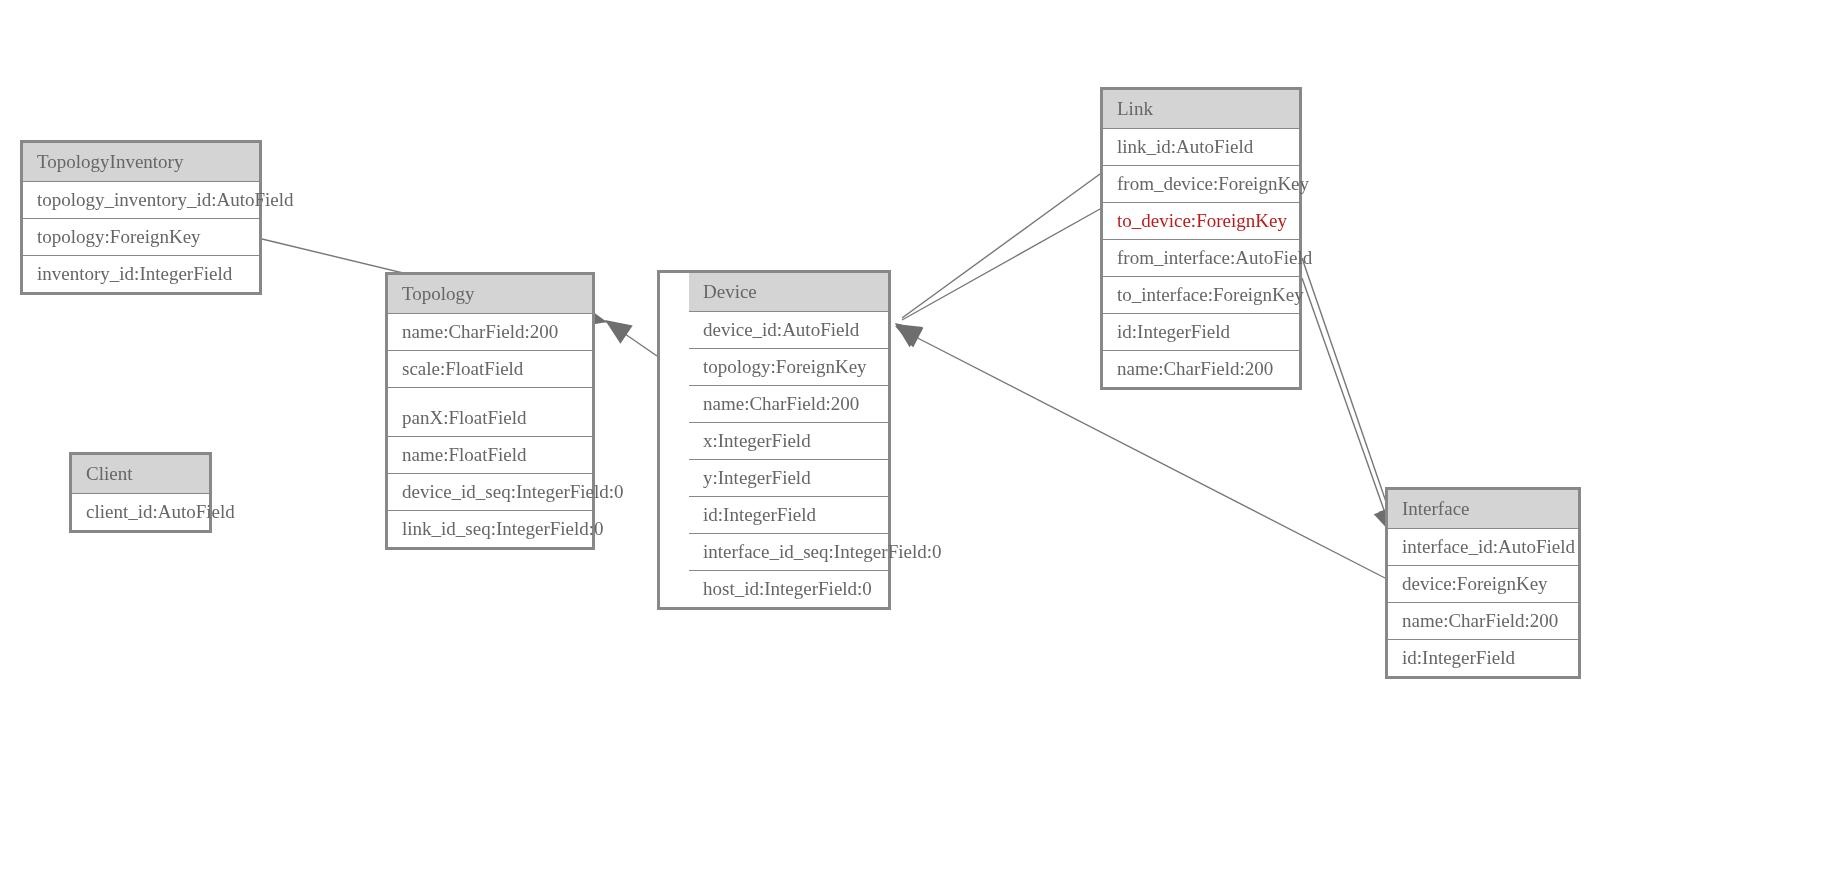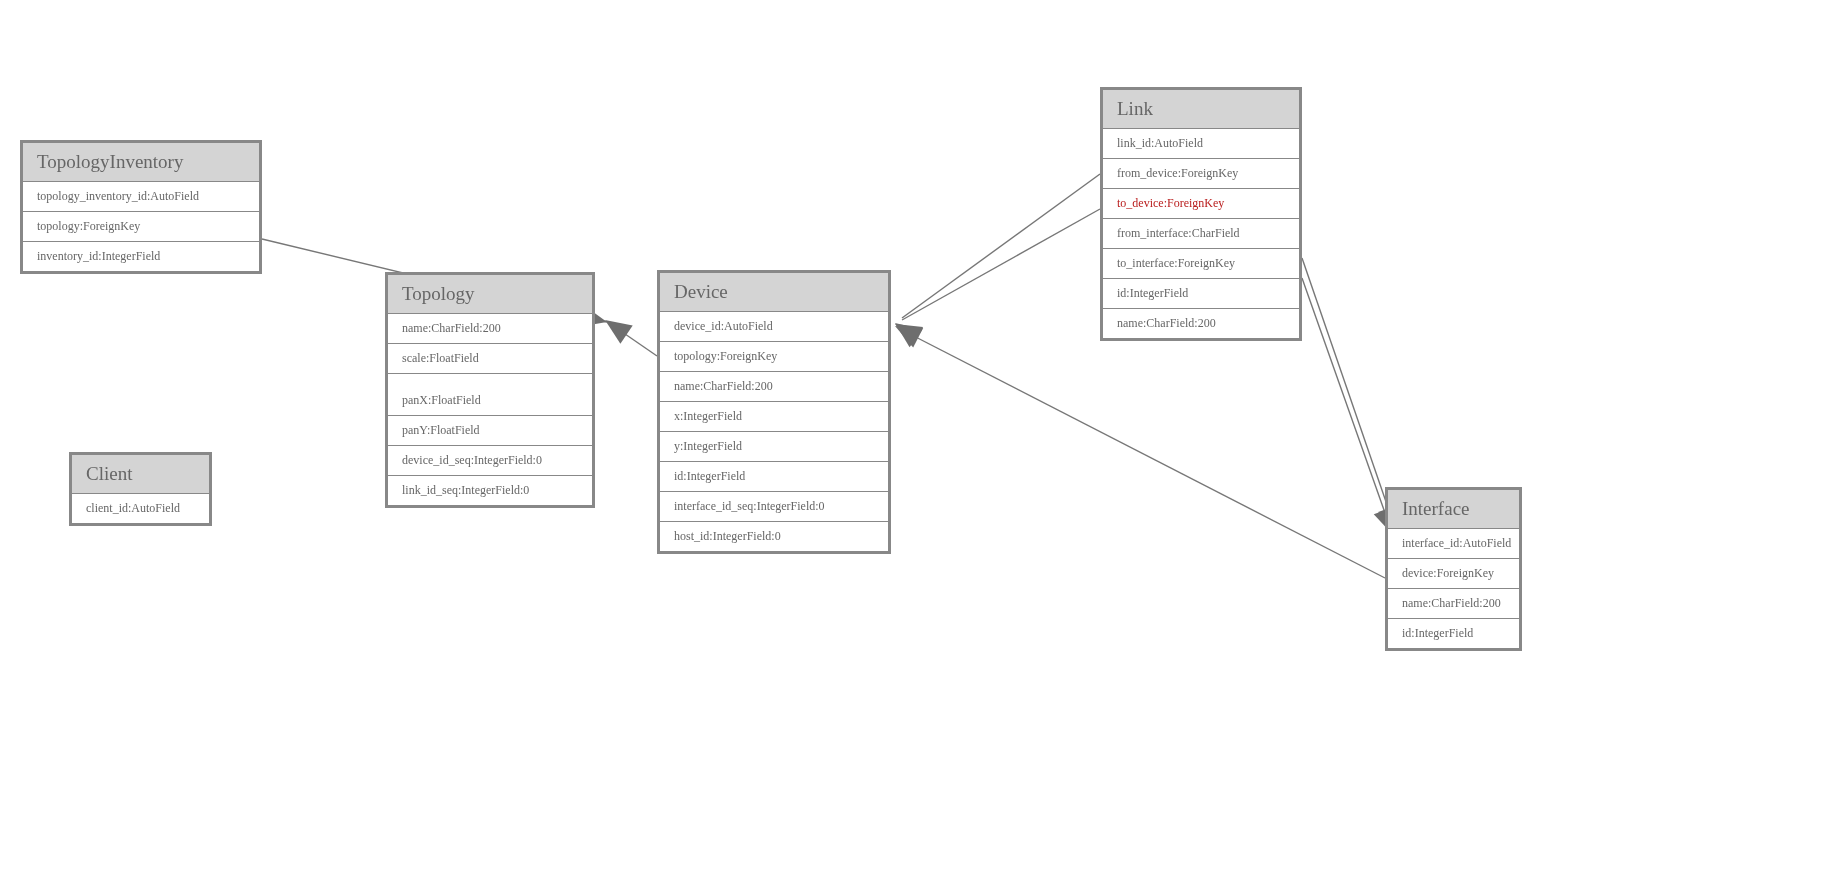--- a/index.html
+++ b/index.html
@@ -5,21 +5,21 @@
   html,body{margin:0;padding:0;background:#ffffff;}
   body{width:1824px;height:874px;position:relative;overflow:hidden;
        font-family:"Liberation Serif","DejaVu Serif",serif;}
   #canvas{position:absolute;inset:0;width:1824px;height:874px;}
   #edges{position:absolute;left:0;top:0;width:1824px;height:874px;pointer-events:none;}
   .entity{position:absolute;border:3px solid #ec4899;background:#ffffff;
           box-sizing:border-box;}
   .entity-header{background:#d4d4d4;color:#666666;font-size:19px;
                  padding:8px 14px;border-bottom:1px solid #888888;
                  box-sizing:border-box;white-space:nowrap;}
-  .entity-row{color:#666666;font-size:12px;padding:7px 14px;
+  .entity-row{color:#666666;font-size:19px;padding:7px 14px;
               border-bottom:1px solid #888888;box-sizing:border-box;
               white-space:nowrap;background:#ffffff;}
   .entity-row:last-child{border-bottom:none;}
 </style>
 </head>
 <body>
 
 <div id="canvas">
   <svg id="edges" viewBox="0 0 1824 874" xmlns="http://www.w3.org/2000/svg">
       <g>
@@ -60,46 +60,46 @@
       </div>
       <div class="entity" style="left: 69px; top: 452px; width: 143px; border-color: rgb(136, 136, 136);">
         <div class="entity-header" style="background: rgb(212, 212, 212); color: rgb(102, 102, 102); border-bottom-color: rgb(136, 136, 136);">Client</div>
         <div class="entity-row" style="color: rgb(102, 102, 102); background: rgb(255, 255, 255); border-bottom-color: rgb(136, 136, 136);">client_id:AutoField</div>
       </div>
       <div class="entity" style="left: 385px; top: 272px; width: 210px; border-color: rgb(136, 136, 136);">
         <div class="entity-header" style="background: rgb(212, 212, 212); color: rgb(102, 102, 102); border-bottom-color: rgb(136, 136, 136);">Topology</div>
         <div class="entity-row" style="color: rgb(102, 102, 102); background: rgb(255, 255, 255); border-bottom-color: rgb(136, 136, 136);">name:CharField:200</div>
         <div class="entity-row" style="color: rgb(102, 102, 102); background: rgb(255, 255, 255); border-bottom-color: rgb(136, 136, 136);">scale:FloatField</div>
         <div class="entity-row" style="color: rgb(102, 102, 102); background: rgb(255, 255, 255); border-bottom-color: rgb(136, 136, 136); margin-top: 12px;">panX:FloatField</div>
-        <div class="entity-row" style="color: rgb(102, 102, 102); background: rgb(255, 255, 255); border-bottom-color: rgb(136, 136, 136);">panY:FloatField</div>
+        <div class="entity-row" style="color: rgb(102, 102, 102); background: rgb(255, 255, 255); border-bottom-color: rgb(136, 136, 136);">name:FloatField</div>
         <div class="entity-row" style="color: rgb(102, 102, 102); background: rgb(255, 255, 255); border-bottom-color: rgb(136, 136, 136);">device_id_seq:IntegerField:0</div>
         <div class="entity-row" style="color: rgb(102, 102, 102); background: rgb(255, 255, 255); border-bottom-color: rgb(136, 136, 136);">link_id_seq:IntegerField:0</div>
       </div>
-      <div class="entity" style="left: 657px; top: 270px; width: 234px; border-color: rgb(136, 136, 136);">
+      <div class="entity" style="left: 657px; top: 270px; width: 234px; border-color: rgb(136, 136, 136); padding-left: 29px;">
         <div class="entity-header" style="background: rgb(212, 212, 212); color: rgb(102, 102, 102); border-bottom-color: rgb(136, 136, 136);">Device</div>
         <div class="entity-row" style="color: rgb(102, 102, 102); background: rgb(255, 255, 255); border-bottom-color: rgb(136, 136, 136);">device_id:AutoField</div>
         <div class="entity-row" style="color: rgb(102, 102, 102); background: rgb(255, 255, 255); border-bottom-color: rgb(136, 136, 136);">topology:ForeignKey</div>
         <div class="entity-row" style="color: rgb(102, 102, 102); background: rgb(255, 255, 255); border-bottom-color: rgb(136, 136, 136);">name:CharField:200</div>
         <div class="entity-row" style="color: rgb(102, 102, 102); background: rgb(255, 255, 255); border-bottom-color: rgb(136, 136, 136);">x:IntegerField</div>
         <div class="entity-row" style="color: rgb(102, 102, 102); background: rgb(255, 255, 255); border-bottom-color: rgb(136, 136, 136);">y:IntegerField</div>
         <div class="entity-row" style="color: rgb(102, 102, 102); background: rgb(255, 255, 255); border-bottom-color: rgb(136, 136, 136);">id:IntegerField</div>
         <div class="entity-row" style="color: rgb(102, 102, 102); background: rgb(255, 255, 255); border-bottom-color: rgb(136, 136, 136);">interface_id_seq:IntegerField:0</div>
         <div class="entity-row" style="color: rgb(102, 102, 102); background: rgb(255, 255, 255); border-bottom-color: rgb(136, 136, 136);">host_id:IntegerField:0</div>
       </div>
       <div class="entity" style="left: 1100px; top: 87px; width: 202px; border-color: rgb(136, 136, 136);">
         <div class="entity-header" style="background: rgb(212, 212, 212); color: rgb(102, 102, 102); border-bottom-color: rgb(136, 136, 136);">Link</div>
         <div class="entity-row" style="color: rgb(102, 102, 102); background: rgb(255, 255, 255); border-bottom-color: rgb(136, 136, 136);">link_id:AutoField</div>
         <div class="entity-row" style="color: rgb(102, 102, 102); background: rgb(255, 255, 255); border-bottom-color: rgb(136, 136, 136);">from_device:ForeignKey</div>
         <div class="entity-row" style="color: #b91c1c; background: rgb(255, 255, 255); border-bottom-color: rgb(136, 136, 136);">to_device:ForeignKey</div>
-        <div class="entity-row" style="color: rgb(102, 102, 102); background: rgb(255, 255, 255); border-bottom-color: rgb(136, 136, 136);">from_interface:CharField</div>
+        <div class="entity-row" style="color: rgb(102, 102, 102); background: rgb(255, 255, 255); border-bottom-color: rgb(136, 136, 136);">from_interface:AutoField</div>
         <div class="entity-row" style="color: rgb(102, 102, 102); background: rgb(255, 255, 255); border-bottom-color: rgb(136, 136, 136);">to_interface:ForeignKey</div>
         <div class="entity-row" style="color: rgb(102, 102, 102); background: rgb(255, 255, 255); border-bottom-color: rgb(136, 136, 136);">id:IntegerField</div>
         <div class="entity-row" style="color: rgb(102, 102, 102); background: rgb(255, 255, 255); border-bottom-color: rgb(136, 136, 136);">name:CharField:200</div>
       </div>
-      <div class="entity" style="left: 1385px; top: 487px; width: 137px; border-color: rgb(136, 136, 136);">
+      <div class="entity" style="left: 1385px; top: 487px; width: 196px; border-color: rgb(136, 136, 136);">
         <div class="entity-header" style="background: rgb(212, 212, 212); color: rgb(102, 102, 102); border-bottom-color: rgb(136, 136, 136);">Interface</div>
         <div class="entity-row" style="color: rgb(102, 102, 102); background: rgb(255, 255, 255); border-bottom-color: rgb(136, 136, 136);">interface_id:AutoField</div>
         <div class="entity-row" style="color: rgb(102, 102, 102); background: rgb(255, 255, 255); border-bottom-color: rgb(136, 136, 136);">device:ForeignKey</div>
         <div class="entity-row" style="color: rgb(102, 102, 102); background: rgb(255, 255, 255); border-bottom-color: rgb(136, 136, 136);">name:CharField:200</div>
         <div class="entity-row" style="color: rgb(102, 102, 102); background: rgb(255, 255, 255); border-bottom-color: rgb(136, 136, 136);">id:IntegerField</div>
       </div>
     </div>
 </div>
 
 </body></html>

